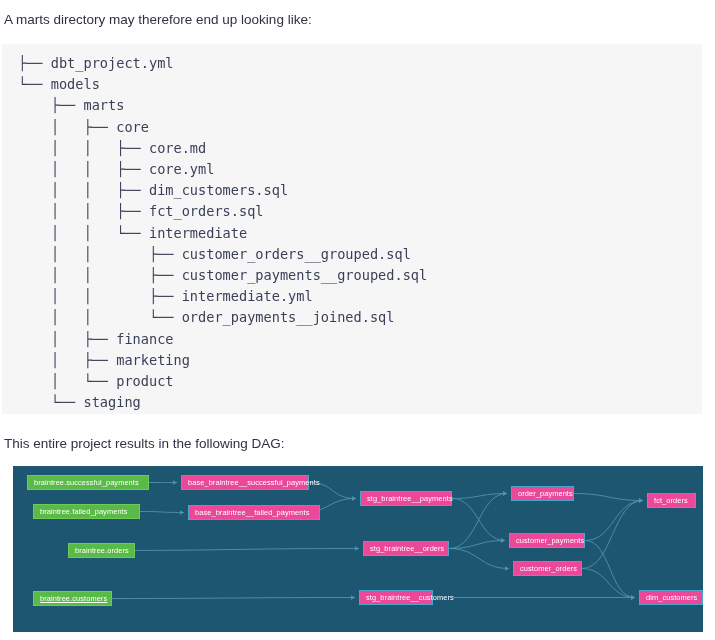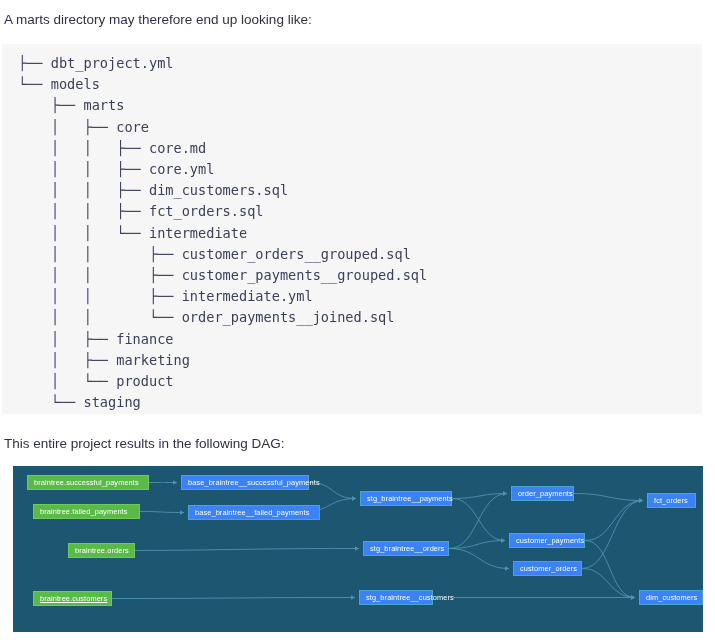--- a/index.html
+++ b/index.html
@@ -86,21 +86,21 @@
     height: 15px;
     padding: 0 6px;
     white-space: nowrap;
     letter-spacing: 0.1px;
   }
   .node.source {
     background: #5aba47;
     border: 1px solid #71c95e;
   }
   .node.model {
-    background: #3b82f6;
+    background: #ec4899;
     border: 1px solid #4aa6c9;
   }
 </style>
 </head>
 <body>
 
 <div class="page">
 
   <div class="prose-line" id="intro-text">A marts directory may therefore end up looking like:</div>
 

